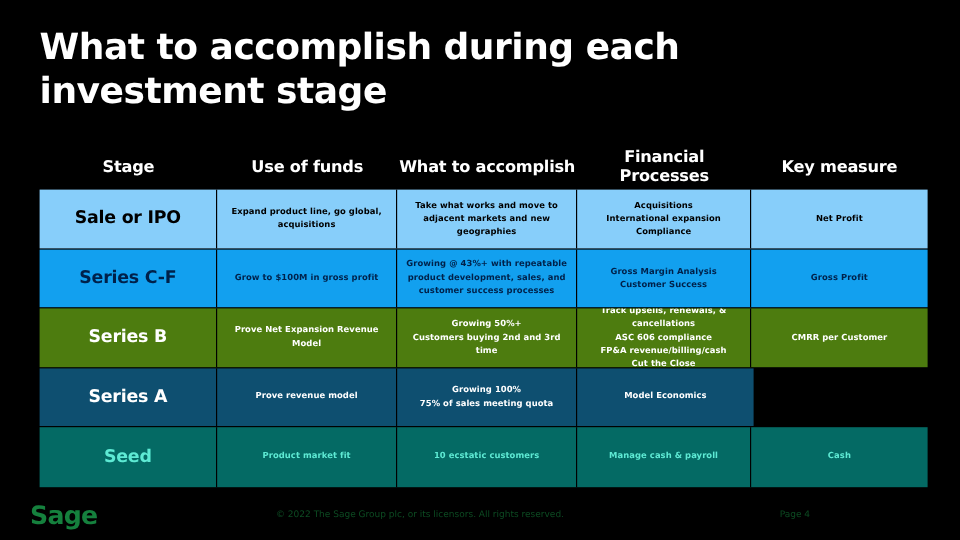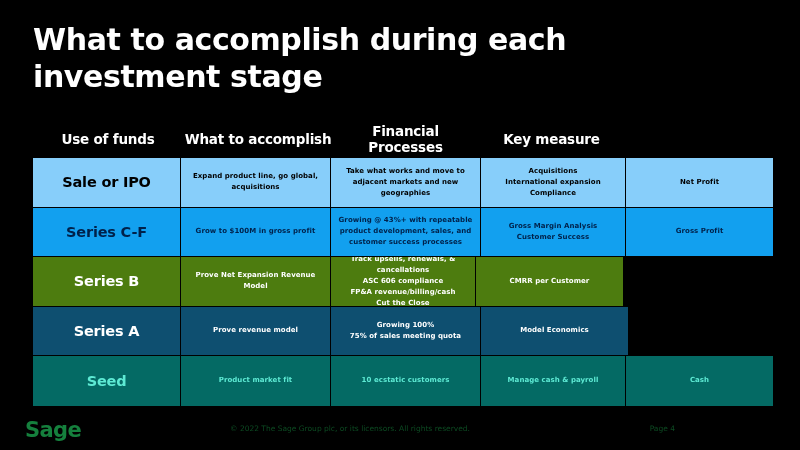--- a/index.html
+++ b/index.html
@@ -131,20 +131,21 @@
 <div class="slide">
 
   <h1 class="title">
     <span class="line">What to accomplish during each</span>
     <span class="line">investment stage</span>
   </h1>
 
   <div class="table">
 
     <div class="thead">
+      <div class="th c0">Stage</div>
       <div class="th c1">Use of funds</div>
       <div class="th c2">What to accomplish</div>
       <div class="th c3">Financial Processes</div>
       <div class="th c4">Key measure</div>
     </div>
 
     <div class="row r0">
       <div class="cell c0">
           <span class="stage-label">Sale or IPO</span>
         </div>
@@ -179,20 +180,23 @@
           <span class="body-text">Gross Profit</span>
         </div>
     </div>
 
     <div class="row r2">
       <div class="cell c0">
           <span class="stage-label">Series B</span>
         </div>
       <div class="cell c1">
           <span class="body-text">Prove Net Expansion Revenue Model</span>
+        </div>
+      <div class="cell c2">
+          <span class="body-text">Growing 50%+<br>Customers buying 2nd and 3rd time</span>
         </div>
       <div class="cell c3">
           <span class="body-text">Track upsells, renewals, &amp; cancellations<br>ASC 606 compliance<br>FP&amp;A revenue/billing/cash<br>Cut the Close</span>
         </div>
       <div class="cell c4">
           <span class="body-text">CMRR per Customer</span>
         </div>
     </div>
 
     <div class="row r3">

